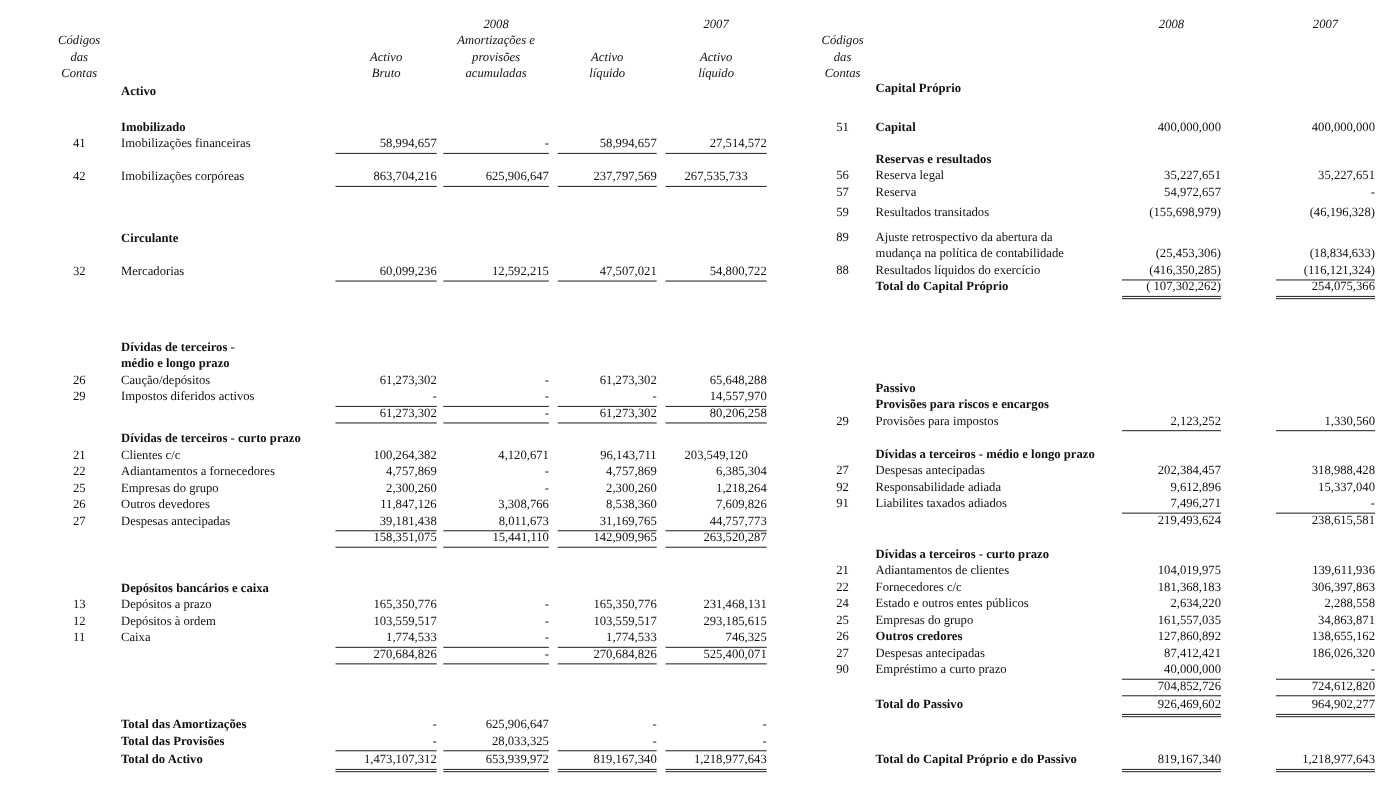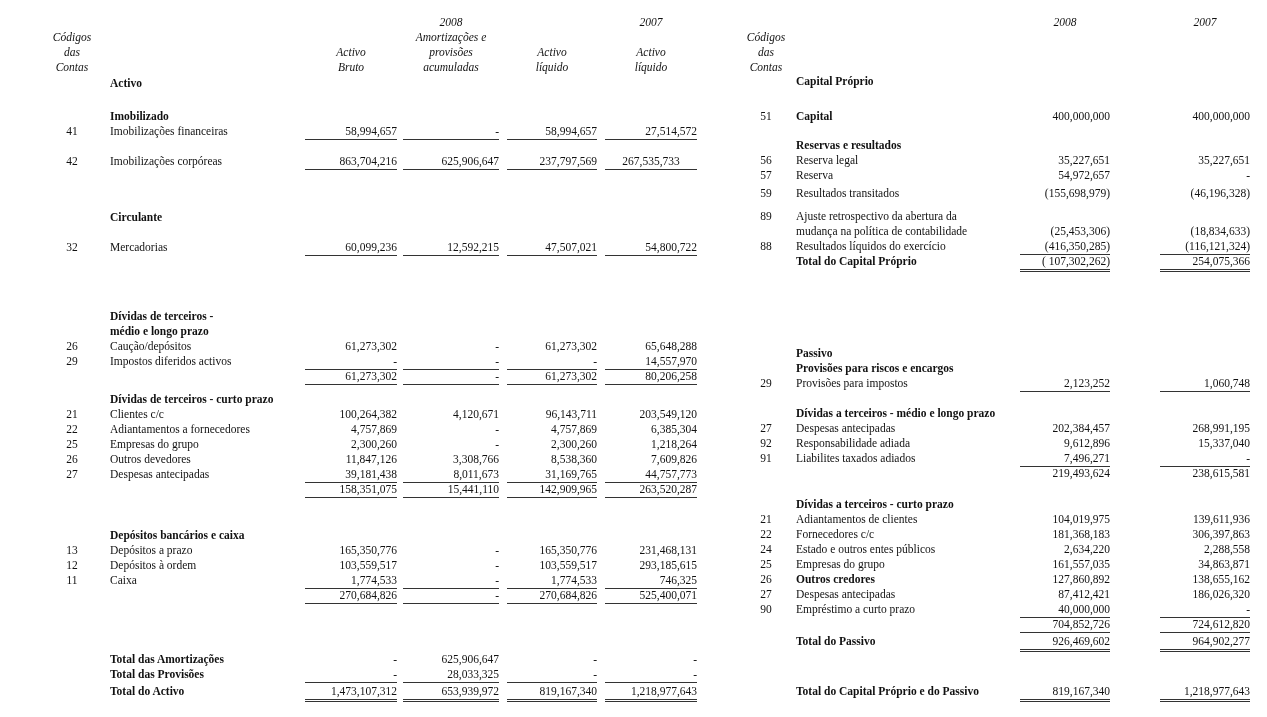--- a/index.html
+++ b/index.html
@@ -106,21 +106,21 @@
       </div>
       <div>
         <div class="abs b" style="left: 110px; top: 392px;">Dívidas de terceiros - curto prazo</div>
       </div>
       <div>
         <div class="abs hc" style="left: 50px; top: 407px; width: 44px;">21</div>
         <div class="abs" style="left: 110px; top: 407px;">Clientes c/c</div>
         <div class="abs num" style="left: 305px; top: 407px; width: 92px; padding-bottom: 1px;">100,264,382</div>
         <div class="abs num" style="left: 403px; top: 407px; width: 96px; padding-bottom: 1px;">4,120,671</div>
         <div class="abs num" style="left: 507px; top: 407px; width: 90px; padding-bottom: 1px;">96,143,711</div>
-        <div class="abs num" style="left: 605px; top: 407px; width: 92px; padding-bottom: 1px;">203,549,120</div>
+        <div class="abs num" style="left: 605px; top: 407px; width: 92px; padding-bottom: 1px; text-align: center;">203,549,120</div>
       </div>
       <div>
         <div class="abs hc" style="left: 50px; top: 422px; width: 44px;">22</div>
         <div class="abs" style="left: 110px; top: 422px;">Adiantamentos a fornecedores</div>
         <div class="abs num" style="left: 305px; top: 422px; width: 92px; padding-bottom: 1px;">4,757,869</div>
         <div class="abs num" style="left: 403px; top: 422px; width: 96px; padding-bottom: 1px;">-</div>
         <div class="abs num" style="left: 507px; top: 422px; width: 90px; padding-bottom: 1px;">4,757,869</div>
         <div class="abs num" style="left: 605px; top: 422px; width: 92px; padding-bottom: 1px;">6,385,304</div>
       </div>
       <div>
@@ -273,30 +273,30 @@
       <div>
         <div class="abs b" style="left: 796px; top: 346px;">Passivo</div>
       </div>
       <div>
         <div class="abs b" style="left: 796px; top: 361px;">Provisões para riscos e encargos</div>
       </div>
       <div>
         <div class="abs hc" style="left: 744px; top: 376px; width: 44px;">29</div>
         <div class="abs" style="left: 796px; top: 376px;">Provisões para impostos</div>
         <div class="abs num ul" style="left: 1020px; top: 376px; width: 90px; padding-bottom: 1px;">2,123,252</div>
-        <div class="abs num ul" style="left: 1160px; top: 376px; width: 90px; padding-bottom: 1px;">1,060,748</div>
+        <div class="abs num ul" style="left: 1160px; top: 376px; width: 90px; padding-bottom: 1px;">1,330,560</div>
       </div>
       <div>
         <div class="abs b" style="left: 796px; top: 406px;">Dívidas a terceiros - médio e longo prazo</div>
       </div>
       <div>
         <div class="abs hc" style="left: 744px; top: 421px; width: 44px;">27</div>
         <div class="abs" style="left: 796px; top: 421px;">Despesas antecipadas</div>
         <div class="abs num" style="left: 1020px; top: 421px; width: 90px; padding-bottom: 1px;">202,384,457</div>
-        <div class="abs num" style="left: 1160px; top: 421px; width: 90px; padding-bottom: 1px;">268,991,195</div>
+        <div class="abs num" style="left: 1160px; top: 421px; width: 90px; padding-bottom: 1px;">318,988,428</div>
       </div>
       <div>
         <div class="abs hc" style="left: 744px; top: 436px; width: 44px;">92</div>
         <div class="abs" style="left: 796px; top: 436px;">Responsabilidade adiada</div>
         <div class="abs num" style="left: 1020px; top: 436px; width: 90px; padding-bottom: 1px;">9,612,896</div>
         <div class="abs num" style="left: 1160px; top: 436px; width: 90px; padding-bottom: 1px;">15,337,040</div>
       </div>
       <div>
         <div class="abs hc" style="left: 744px; top: 451px; width: 44px;">91</div>
         <div class="abs" style="left: 796px; top: 451px;">Liabilites taxados adiados</div>

